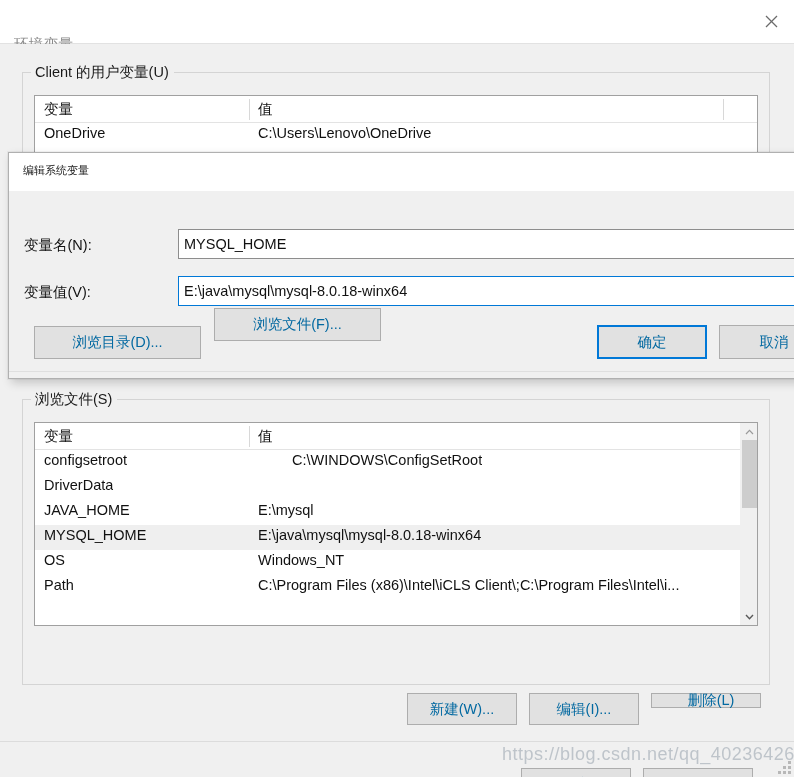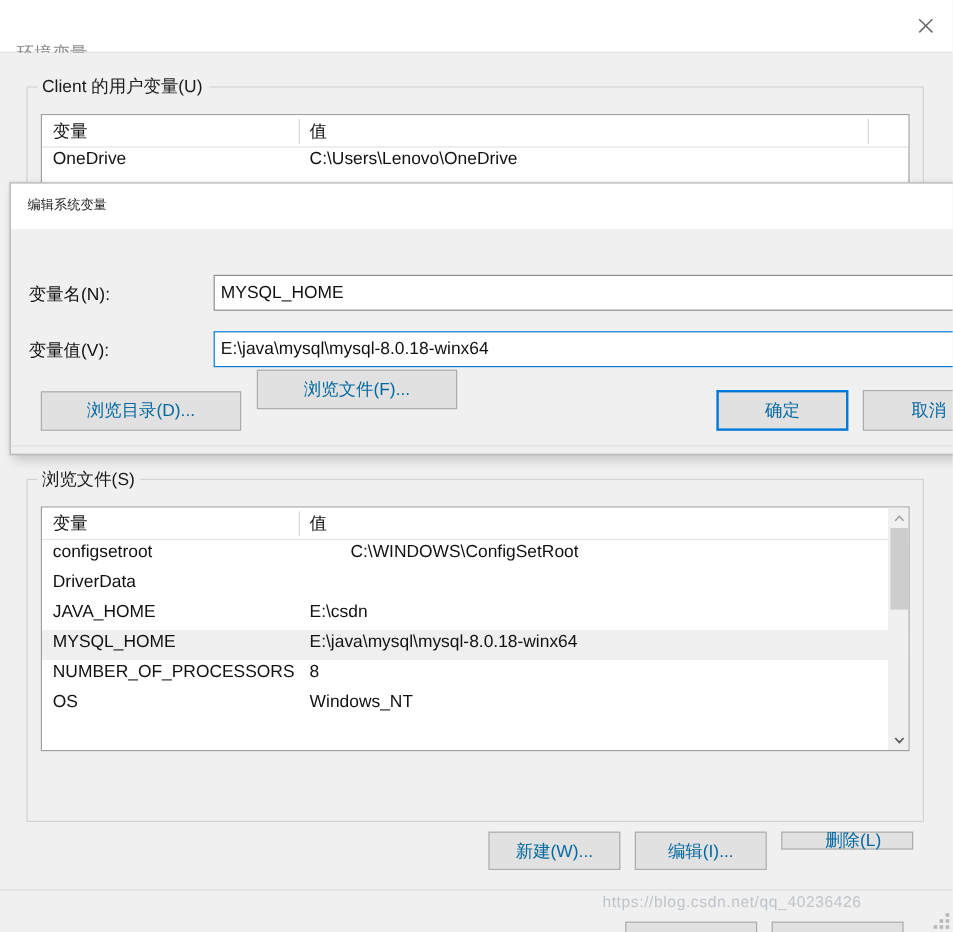--- a/index.html
+++ b/index.html
@@ -209,21 +209,21 @@
   }
   .dlg-footline {
     position: absolute;
     height: 1px;
     background: #dfdfdf;
   }
 
   
   .watermark {
     position: absolute;
-    font-size: 13px;
+    font-size: 18px;
     color: rgba(150,160,172,0.55);
     letter-spacing: 0.5px;
     white-space: nowrap;
     font-family: "Liberation Sans", "DejaVu Sans", sans-serif;
     pointer-events: none;
   }
 
   
   .grip {
     position: absolute;
@@ -286,33 +286,33 @@
       <div class="lv-rows">
         <div class="lv-row">
           <div class="c1">configsetroot</div>
           <div class="c2" style="left:223px;margin-left:34px;">C:\WINDOWS\ConfigSetRoot</div>
         </div>
         <div class="lv-row">
           <div class="c1">DriverData</div>
         </div>
         <div class="lv-row">
           <div class="c1">JAVA_HOME</div>
-          <div class="c2" style="left:223px;">E:\csdn</div>
+          <div class="c2" style="left:223px;">E:\mysql</div>
         </div>
         <div class="lv-row sel">
           <div class="c1">MYSQL_HOME</div>
           <div class="c2" style="left:223px;">E:\java\mysql\mysql-8.0.18-winx64</div>
         </div>
         <div class="lv-row">
-          <div class="c1">NUMBER_OF_PROCESSORS</div>
-          <div class="c2" style="left:223px;">8</div>
-        </div>
-        <div class="lv-row">
           <div class="c1">OS</div>
           <div class="c2" style="left:223px;">Windows_NT</div>
+        </div>
+        <div class="lv-row">
+          <div class="c1">Path</div>
+          <div class="c2" style="left:223px;">C:\Program Files (x86)\Intel\iCLS Client\;C:\Program Files\Intel\i...</div>
         </div>
         <div class="lv-row">
           
           
         </div>
       </div>
 
       <div class="vscroll" style="height:202px;">
         <div class="arrow up">
           <svg width="9" height="6" viewBox="0 0 9 6">

